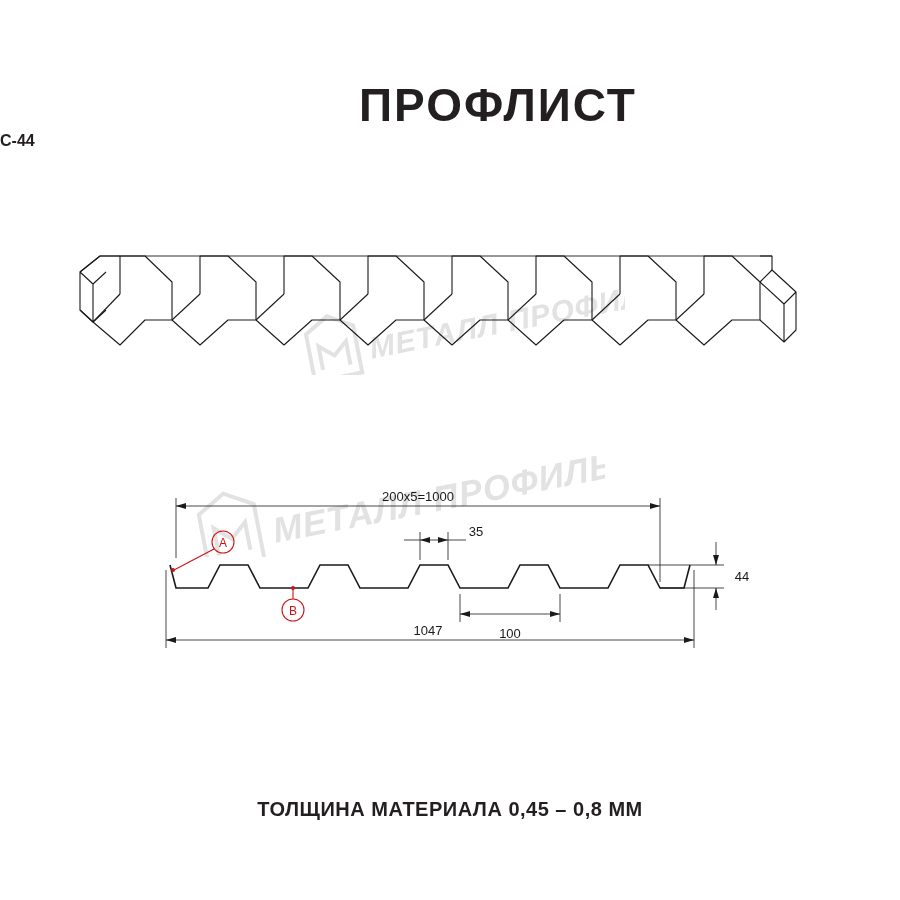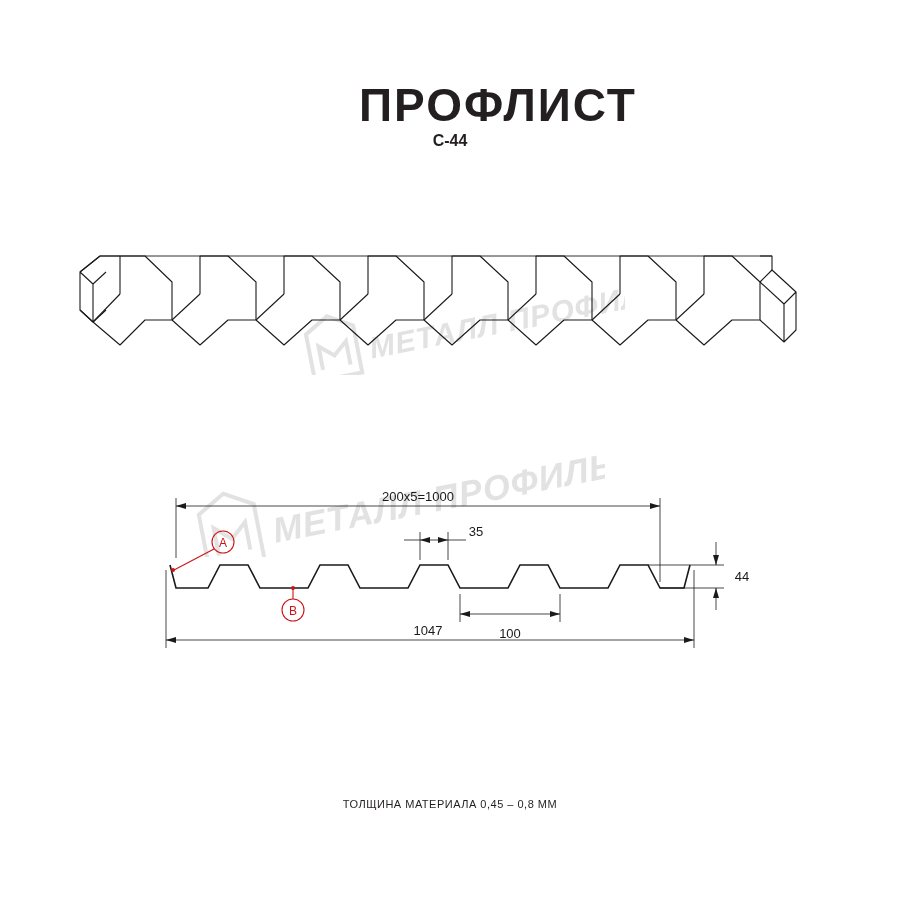--- a/index.html
+++ b/index.html
@@ -29,33 +29,32 @@
     font-weight: bold;
     letter-spacing: 2px;
     color: #231f20;
     padding-left: 48px;
   }
   .subtitle {
     position: absolute;
     top: 132px;
     left: 0;
     width: 900px;
-    text-align: center;
     font-size: 16px;
     font-weight: bold;
     color: #231f20;
   }
   .footer-note {
     position: absolute;
     top: 798px;
     left: 0;
     width: 900px;
     text-align: center;
-    font-size: 11px;
-    font-weight: normal;
+    font-size: 20px;
+    font-weight: bold;
     letter-spacing: 0.5px;
     color: #231f20;
   }
   .iso-svg {
     position: absolute;
     top: 210px;
     left: 60px;
   }
   .dim-svg {
     position: absolute;

